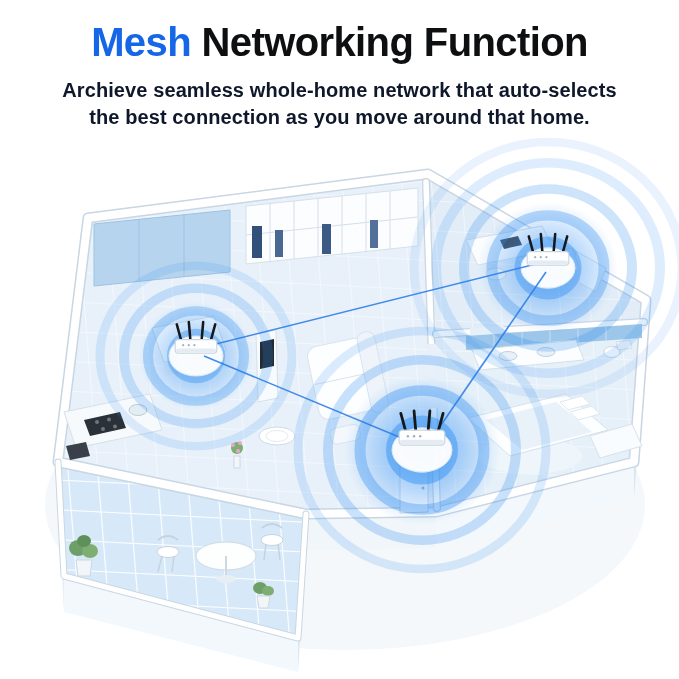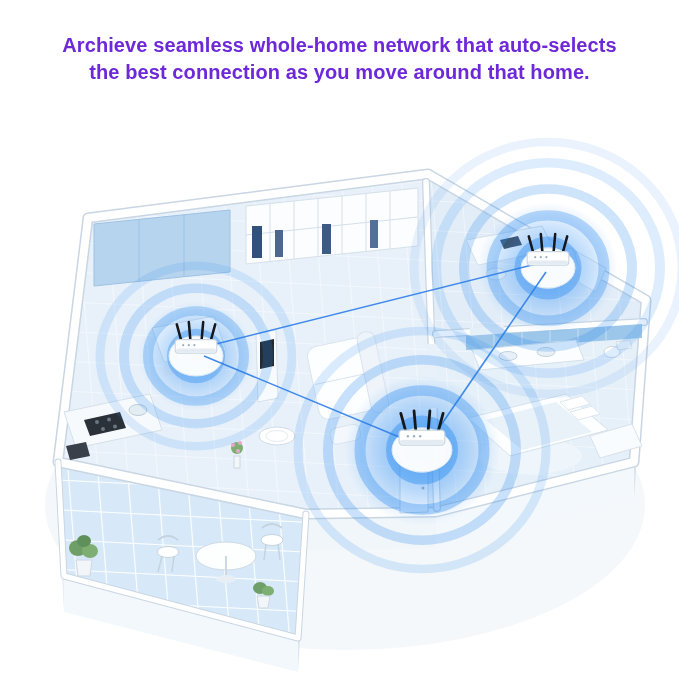--- a/index.html
+++ b/index.html
@@ -9,36 +9,37 @@
   }
   .page{position:relative;width:679px;height:679px;background:#ffffff;}
   header{position:absolute;top:20px;left:0;width:100%;text-align:center;z-index:5;}
   h1{
     margin:0;font-size:40px;font-weight:bold;letter-spacing:-0.6px;
     color:var(--heading-text,#0e0f11);
   }
   h1 .hl{color:var(--title-accent,#1666e8);}
   .sub{
     margin:12px auto 8px;font-size:20px;line-height:27px;font-weight:bold;
-    color:#6d28d9;letter-spacing:0.1px;
+    color:#0f172a;letter-spacing:0.1px;
   }
   .scene{position:absolute;top:0;left:0;width:679px;height:679px;}
   .scene svg{position:absolute;top:0;left:0;}
   .ripple-ring{stroke:var(--ripple-blue,#2f8df0);fill:none;}
   .mesh-link{stroke:var(--link-line,#2e7fe8);stroke-width:1.6;opacity:.9;}
   .wall-under{stroke:#c9d6e3;fill:none;stroke-linejoin:round;stroke-linecap:round;}
   .wall-top{stroke:#ffffff;fill:none;stroke-linejoin:round;stroke-linecap:round;}
   .furn{stroke:#d5e0ea;stroke-width:1;}
 </style>
 </head>
 <body>
 
 <div class="page">
 
   <header>
+    <h1><span class="hl">Mesh</span><span> Networking Function</span></h1>
     <p class="sub">
       <span>Archieve seamless whole-home network that auto-selects</span><br>
       <span>the best connection as you move around that home.</span>
     </p>
   </header>
 
   <div class="scene">
     <svg width="679" height="679" viewBox="0 0 679 679" xmlns="http://www.w3.org/2000/svg">
       <defs>
         <pattern id="isoGrid" width="30" height="30" patternUnits="userSpaceOnUse" patternTransform="matrix(0.995,0.05,0.08,0.997,0,0)">

